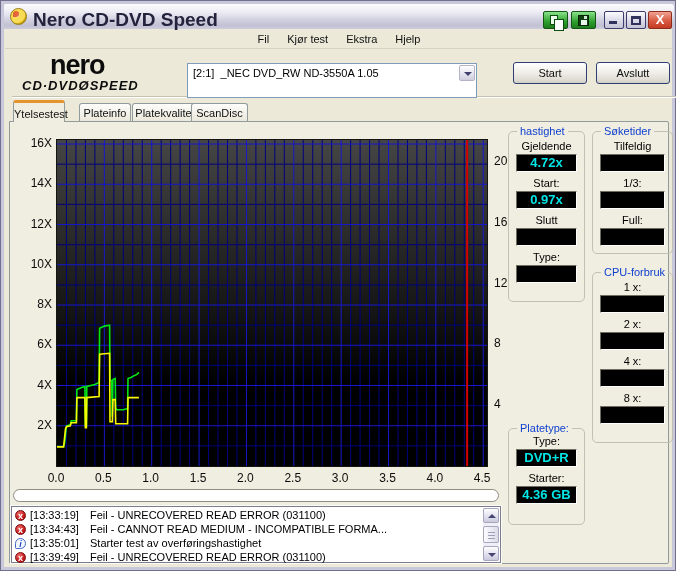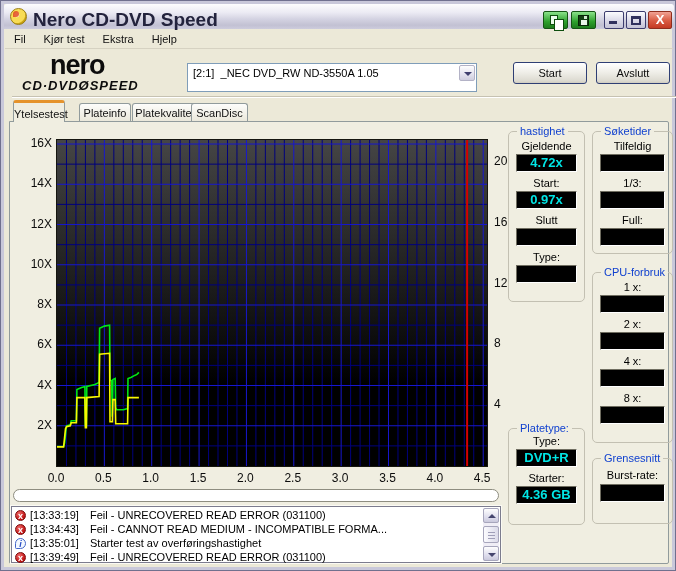--- a/index.html
+++ b/index.html
@@ -28,31 +28,31 @@
   .tb-sys{ width:20px; border:1px solid #3c3c6e;
     background:linear-gradient(180deg,#fbfbfe,#dddcea 50%,#c4c3d6); }
   .min-glyph{ position:absolute; left:4px; bottom:4px; width:8px; height:3px; background:#31315e; }
   .max-glyph{ position:absolute; left:4px; top:4px; width:10px; height:9px; border:2px solid #31315e; border-top-width:3px; }
   .tb-close{ width:24px; border:1px solid #8e2d1d; color:#fff; font-weight:bold; font-size:13px;
     text-align:center; line-height:16px;
     background:linear-gradient(180deg,#f0a294,#d95b42 55%,#c43a22); }
 
   
   .menubar{ position:absolute; left:4px; top:29px; width:668px; height:19px; display:flex;
-    border-bottom:1px solid #d6d2c2; }
+    border-bottom:1px solid #d6d2c2;justify-content:center; }
   .menu-item{ padding:3px 9px 0 9px; font-size:11px; color:#111; }
 
   
   .header{ position:absolute; left:11px; top:49px; width:668px; height:47px;
     border-bottom:1px solid #c6c2b2; box-shadow:0 1px 0 #ffffff; }
   .logo-name{ position:absolute; left:38px; top:0px; font-size:27px; font-weight:bold;
     letter-spacing:-1px; color:#0c0c0c; }
   .logo-sub{ position:absolute; left:10px; top:28px; font-size:13px; font-weight:bold;
     font-style:italic; letter-spacing:1px; color:#0c0c0c; }
-  .combo{ position:absolute; left:175px; top:13px; width:290px; height:29px; background:#fff;
+  .combo{ position:absolute; left:175px; top:13px; width:290px; height:35px; background:#fff;
     border:1px solid #7f9db9; }
   .combo-text{ position:absolute; left:5px; top:3px; font-size:11px; color:#000; white-space:pre; }
   .combo-btn{ position:absolute; right:1px; top:1px; width:16px; height:16px;
     background:linear-gradient(180deg,#fefefe,#e3e2ee 60%,#cfcede); border:1px solid #b3b2c6; border-radius:2px; }
   .combo-arrow{ position:absolute; left:4px; top:6px; width:0; height:0;
     border-left:4px solid transparent; border-right:4px solid transparent; border-top:4px solid #3f3f6e; }
   .xp-btn{ position:absolute; top:12px; width:74px; height:22px; border:1px solid #2f3f74; border-radius:3px;
     background:linear-gradient(180deg,#ffffff,#f0efe9 45%,#dcdad0 90%,#cfccc0);
     font-size:11px; color:#0c0c0c; text-align:center; line-height:20px; }
 
@@ -339,21 +339,14 @@
   <div class="group" style="left:507px; top:427px; width:77px; height:97px;">
     <div class="group-title">Platetype:</div>
     <div class="gcol" style="padding-top:6px;">
       <div class="fld-label">Type:</div>
       <div class="lcd" style="margin:2px 0 5px;">DVD+R</div>
       <div class="fld-label">Starter:</div>
       <div class="lcd" style="margin:2px 0 0;">4.36 GB</div>
     </div>
   </div>
 
-  <div class="group" style="left:591px; top:457px; width:81px; height:66px;">
-    <div class="group-title">Grensesnitt</div>
-    <div class="gcol" style="padding-top:10px;">
-      <div class="fld-label">Burst-rate:</div>
-      <div class="lcd" style="margin:3px 0 0;"></div>
-    </div>
-  </div>
 
 </div>
 
 </body></html>

